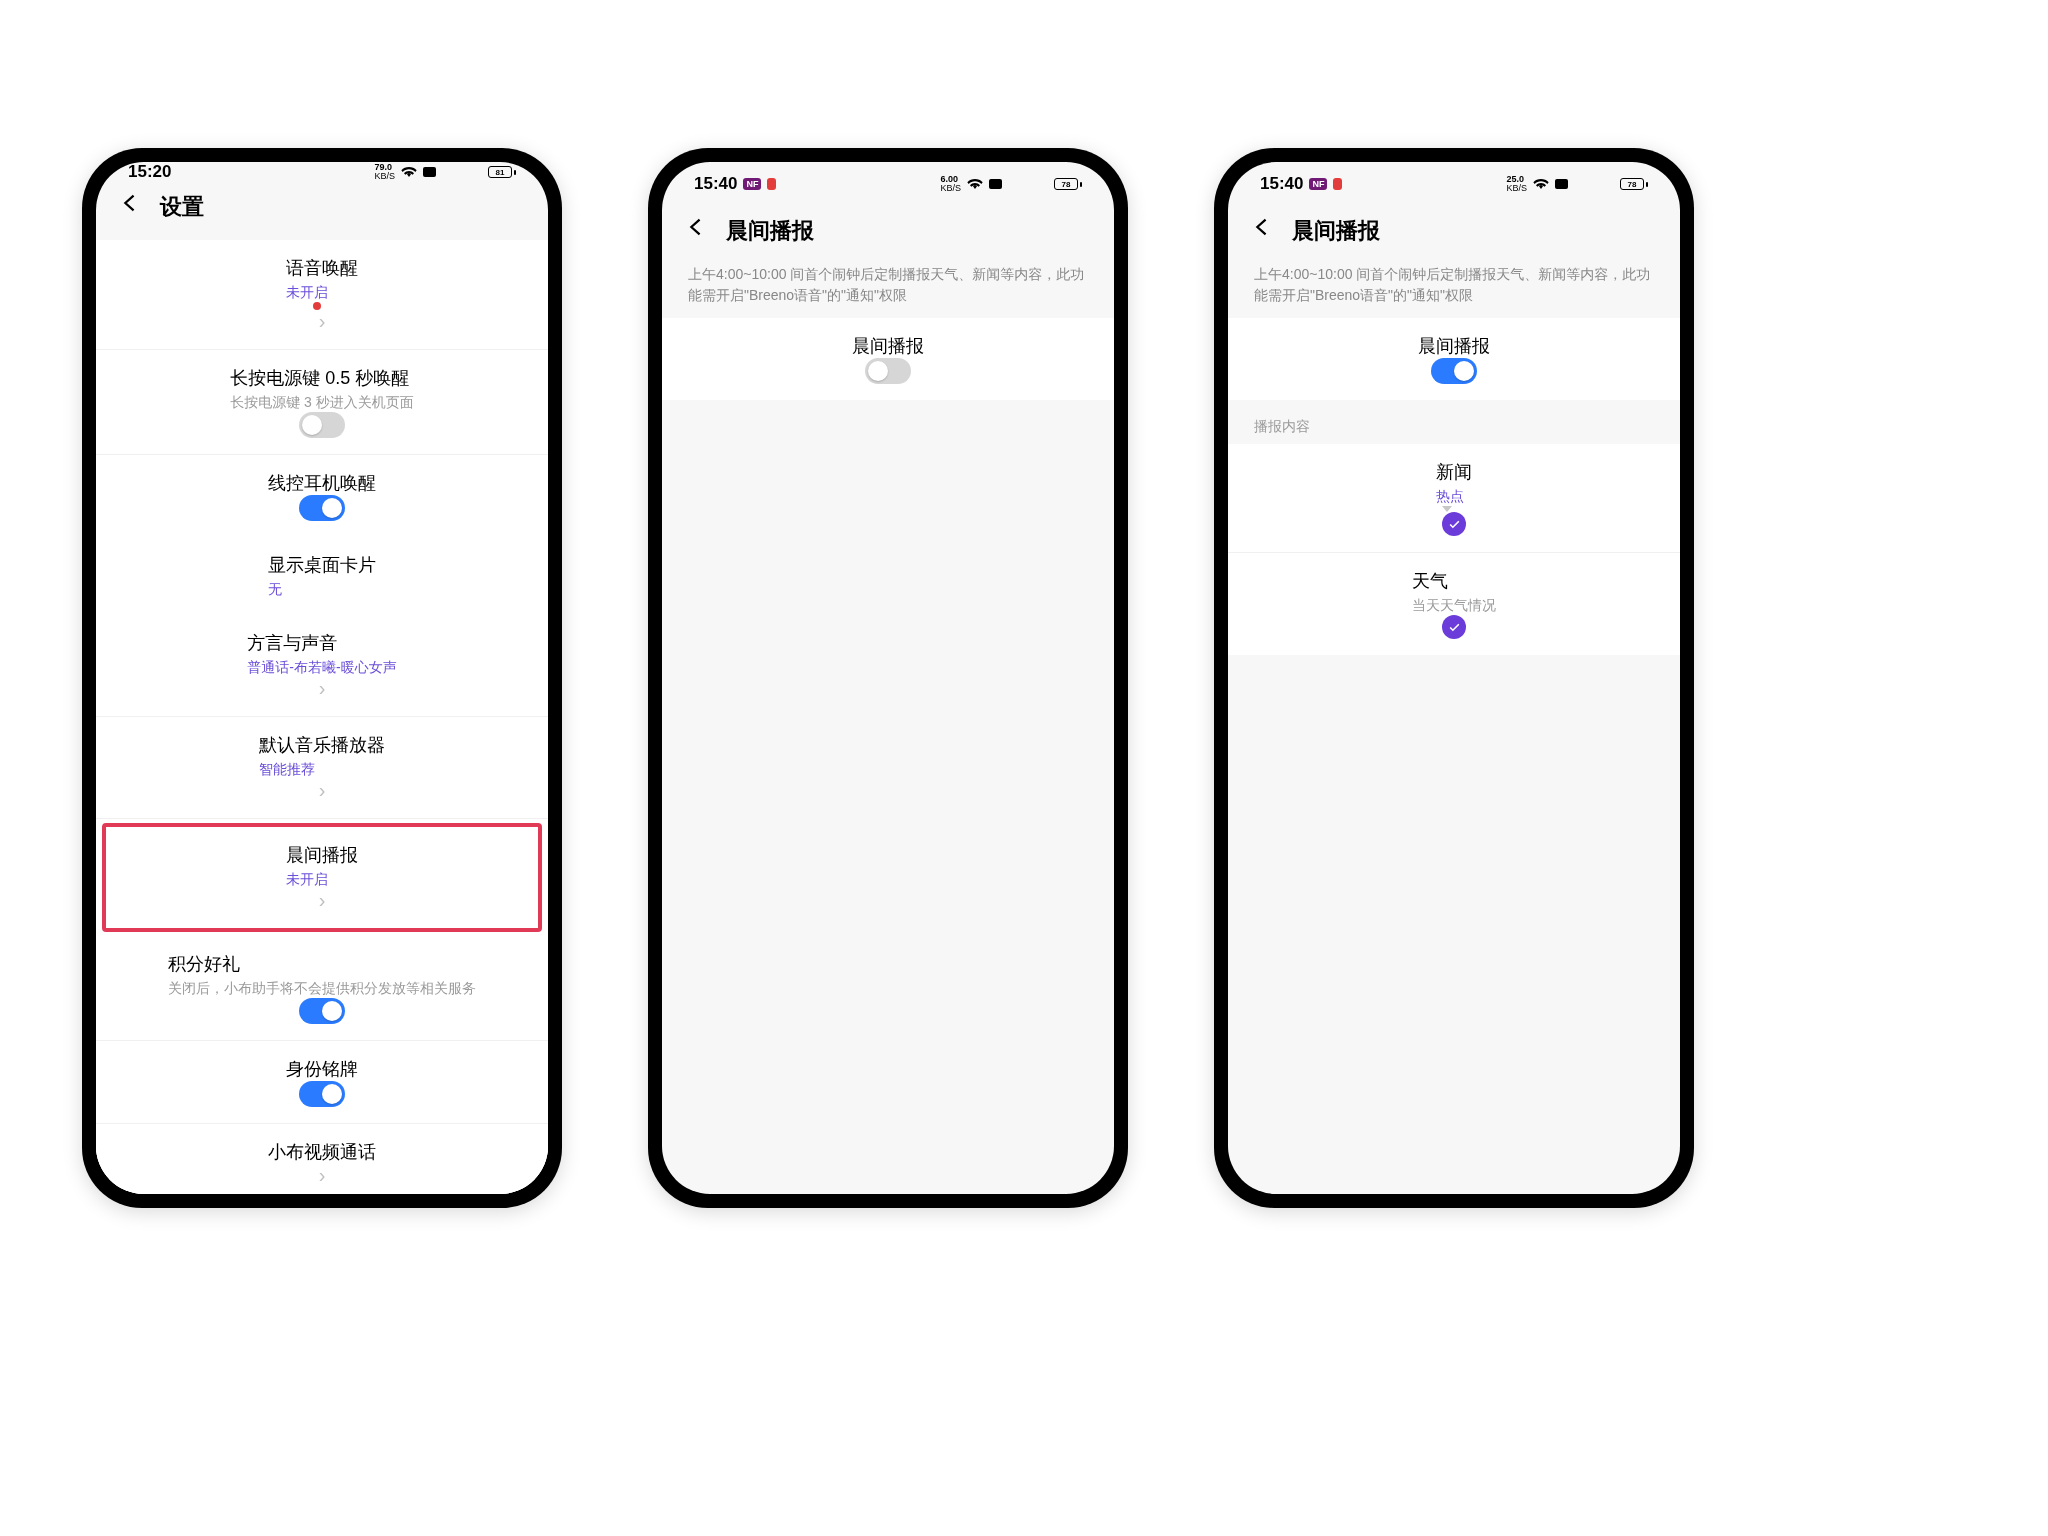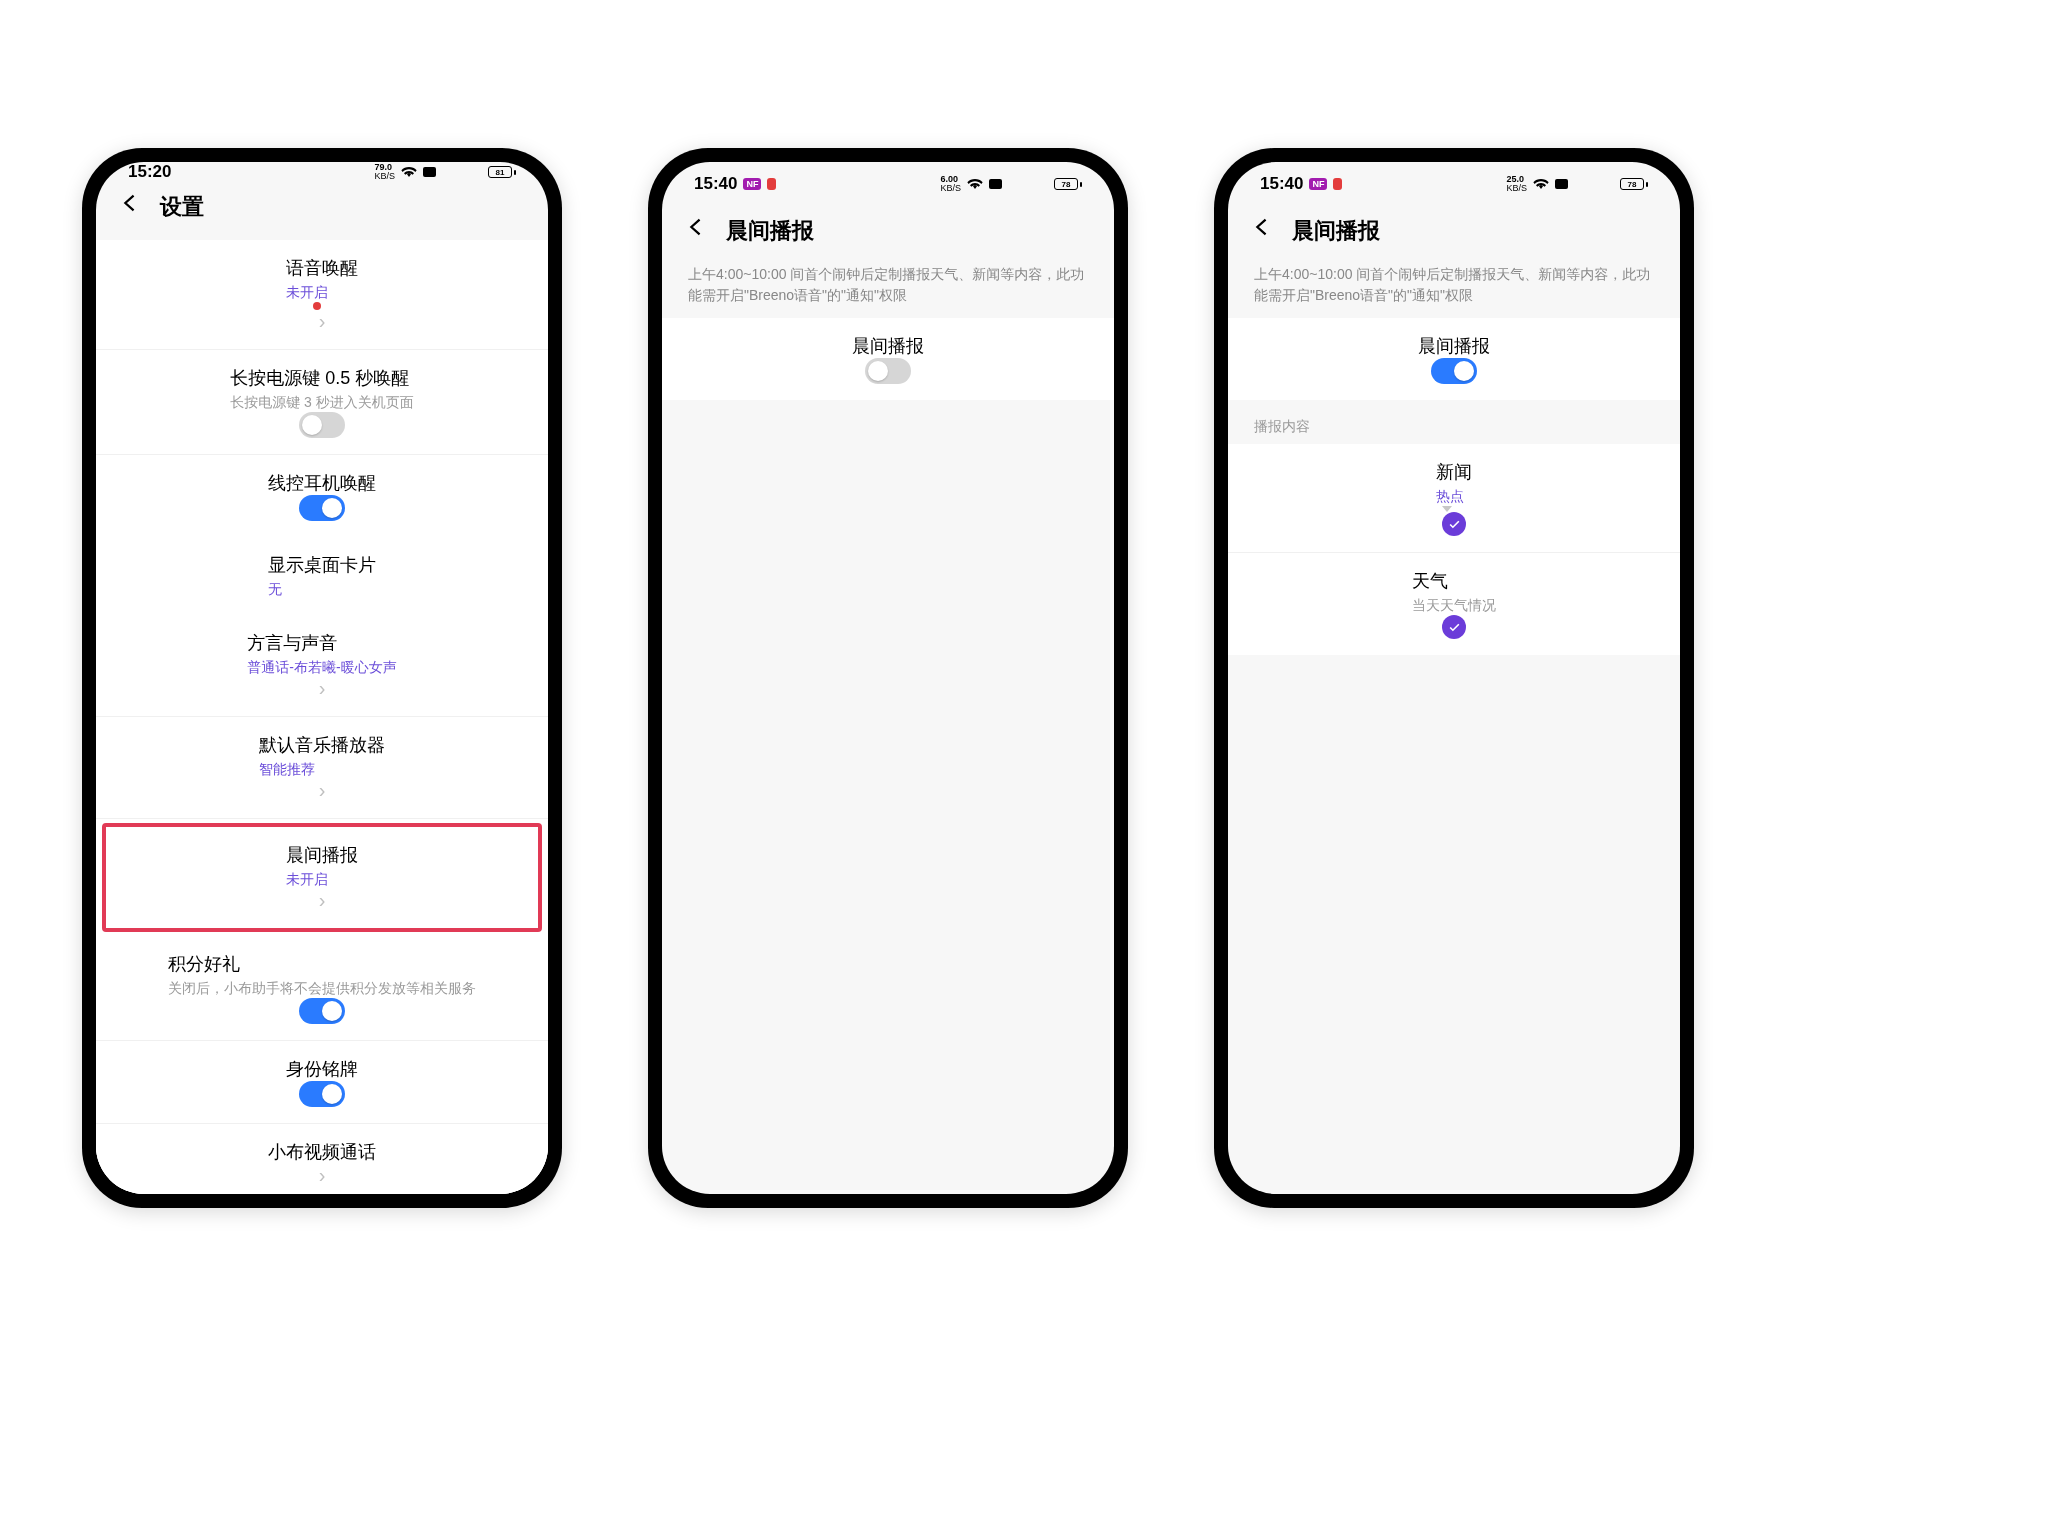--- a/index.html
+++ b/index.html
@@ -43,21 +43,21 @@
     justify-content: space-between;
     padding: 0 32px;
     font-size: 17px;
     font-weight: 600;
   }
   .statusbar .left { display: flex; align-items: center; gap: 6px; }
   .statusbar .right { display: flex; align-items: center; gap: 6px; font-size: 12px; font-weight: 500; }
   .kbs { font-size: 9px; line-height: 9px; text-align: left; }
   .kbs .top { font-weight: 600; }
   .kbs .bot { font-weight: 400; }
-  .pill { background: #a21caf; border-radius: 3px; padding: 1px 3px; font-size: 9px; color:#fff; font-weight:700; }
+  .pill { background: #701a75; border-radius: 3px; padding: 1px 3px; font-size: 9px; color:#fff; font-weight:700; }
   .pill.red { background: #e33c3c; }
   .batt-box { display:inline-flex; align-items:center; gap:2px;margin-left:46px;}
   .batt { border:1.5px solid #000; border-radius:3px; width:24px; height:12px; display:flex; align-items:center; justify-content:center; font-size:8px; font-weight:700;}
   .batt-tip { width:2px; height:5px; background:#000; border-radius:1px;}
   .rec-icon { width:13px; height:10px; background:#000; border-radius:2px; position:relative;}
 
   
   .hdr {
     display: flex;
     align-items: flex-start;

